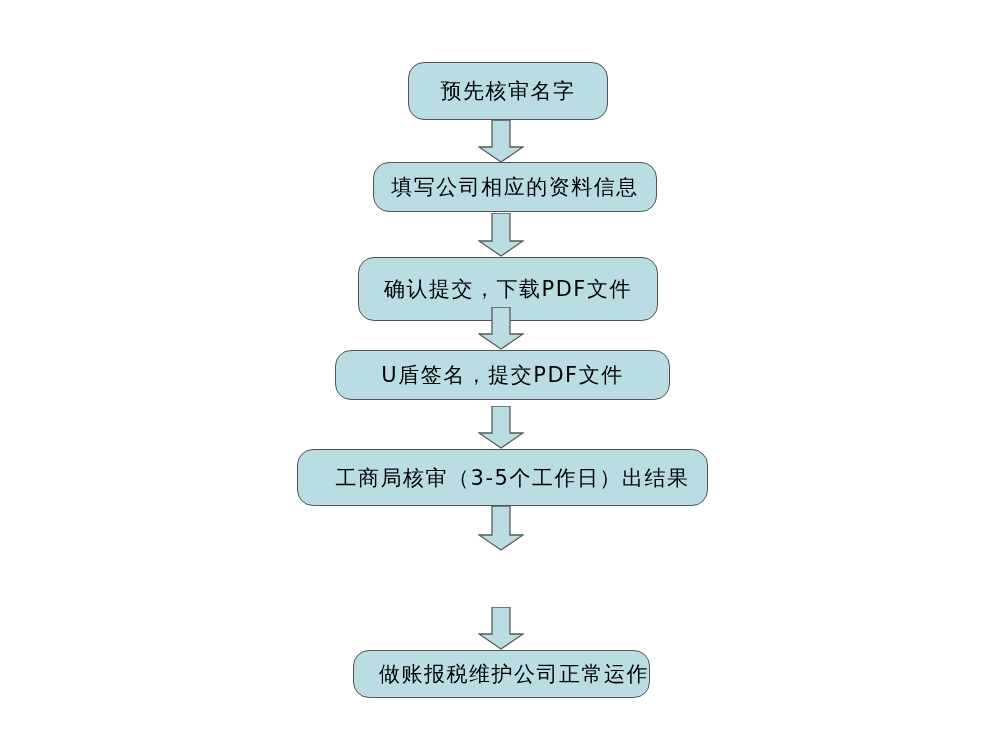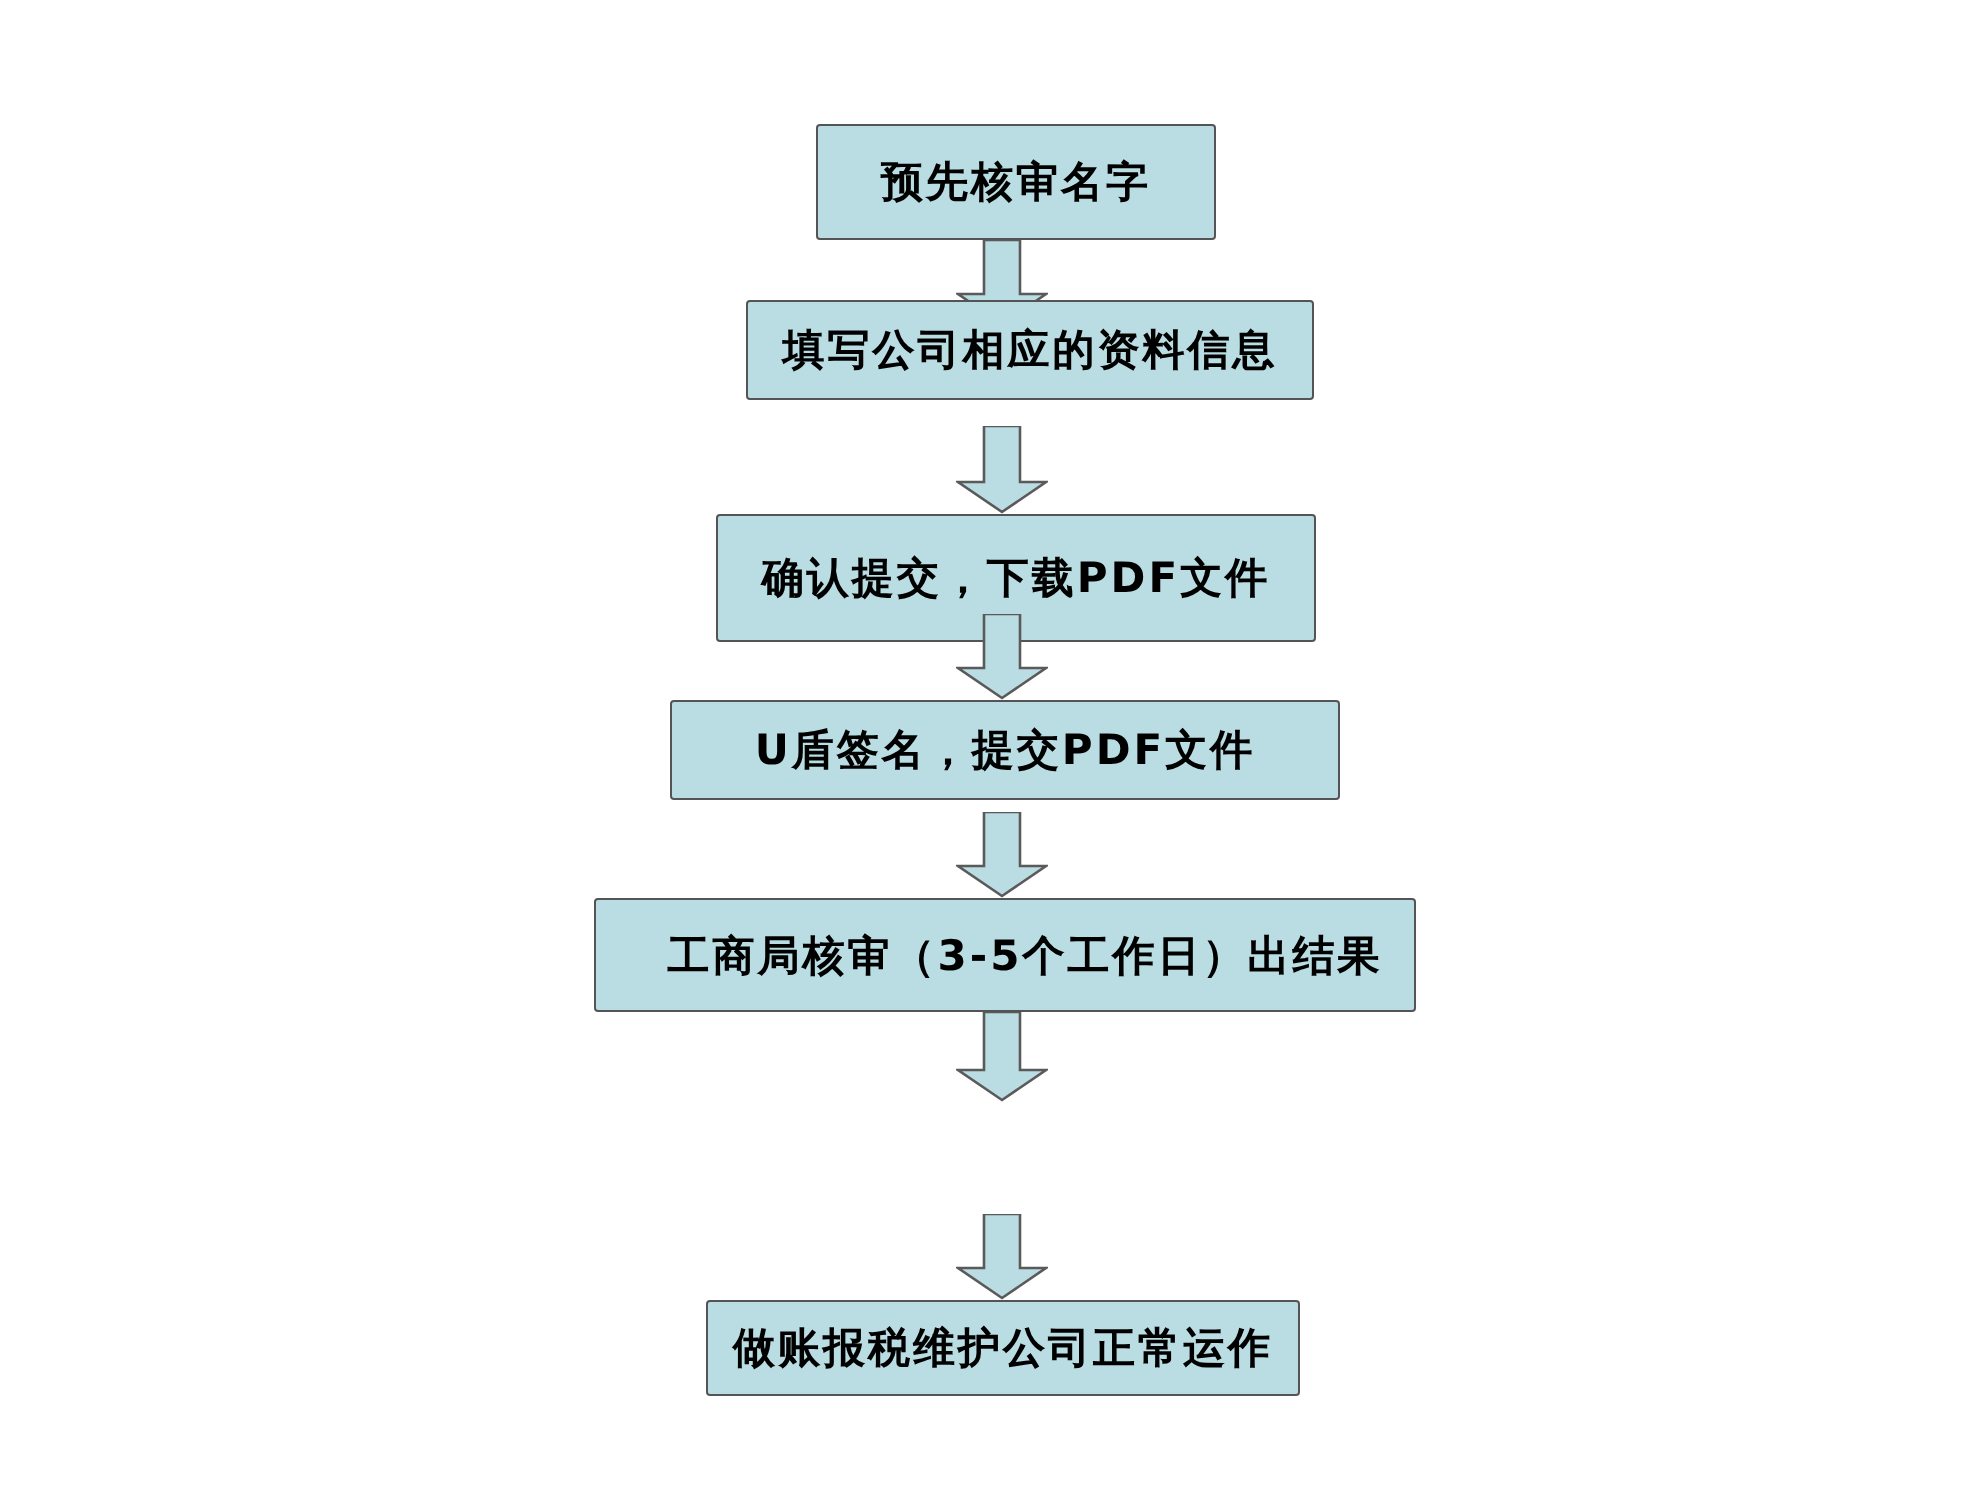--- a/index.html
+++ b/index.html
@@ -19,25 +19,24 @@
     position: relative;
     width: 994px;
     height: 743px;
     background: var(--bg);
     overflow: hidden;
   }
   .node {
     position: absolute;
     background: var(--node-fill);
     border: 1.5px solid var(--node-stroke);
-    border-radius: 2px;
+    border-radius: 16px;
     display: flex;
     align-items: center;
     justify-content: center;
-    font-weight: bold;
   }
   .node-label {
     color: var(--text);
     font-size: 21px;
     letter-spacing: 1.5px;
     white-space: nowrap;
     text-align: center;
   }
   .arrow {
     position: absolute;
@@ -50,21 +49,21 @@
 <div class="canvas">
 
   <div class="node" style="left:408px; top:62px; width:200px; height:58px;">
     <span class="node-label">预先核审名字</span>
   </div>
 
   <svg class="arrow" style="left:478px; top:120px;" width="46" height="43" viewBox="0 0 46 43">
     <polygon points="14,0 32,0 32,27 45,27 23,42 1,27 14,27" fill="var(--arrow-fill)" stroke="var(--arrow-stroke)" stroke-width="1.3" stroke-linejoin="miter"></polygon>
   </svg>
 
-  <div class="node" style="left:373px; top:150px; width:284px; height:50px;">
+  <div class="node" style="left:373px; top:162px; width:284px; height:50px;">
     <span class="node-label">填写公司相应的资料信息</span>
   </div>
 
   <svg class="arrow" style="left:478px; top:213px;" width="46" height="44" viewBox="0 0 46 44">
     <polygon points="14,0 32,0 32,28 45,28 23,43 1,28 14,28" fill="var(--arrow-fill)" stroke="var(--arrow-stroke)" stroke-width="1.3" stroke-linejoin="miter"></polygon>
   </svg>
 
   <div class="node" style="left:358px; top:257px; width:300px; height:64px;">
     <span class="node-label">确认提交，下载PDF文件</span>
   </div>
@@ -87,17 +86,17 @@
 
   <svg class="arrow" style="left:478px; top:506px;" width="46" height="45" viewBox="0 0 46 45">
     <polygon points="14,0 32,0 32,29 45,29 23,44 1,29 14,29" fill="var(--arrow-fill)" stroke="var(--arrow-stroke)" stroke-width="1.3" stroke-linejoin="miter"></polygon>
   </svg>
 
 
   <svg class="arrow" style="left:478px; top:607px;" width="46" height="43" viewBox="0 0 46 43">
     <polygon points="14,0 32,0 32,27 45,27 23,42 1,27 14,27" fill="var(--arrow-fill)" stroke="var(--arrow-stroke)" stroke-width="1.3" stroke-linejoin="miter"></polygon>
   </svg>
 
-  <div class="node" style="left:353px; top:650px; width:297px; height:48px;">
+  <div class="node" style="left:353px; top:650px; width:297px; height:48px;justify-content:flex-end;">
     <span class="node-label">做账报税维护公司正常运作</span>
   </div>
 
 </div>
 
 </body></html>

